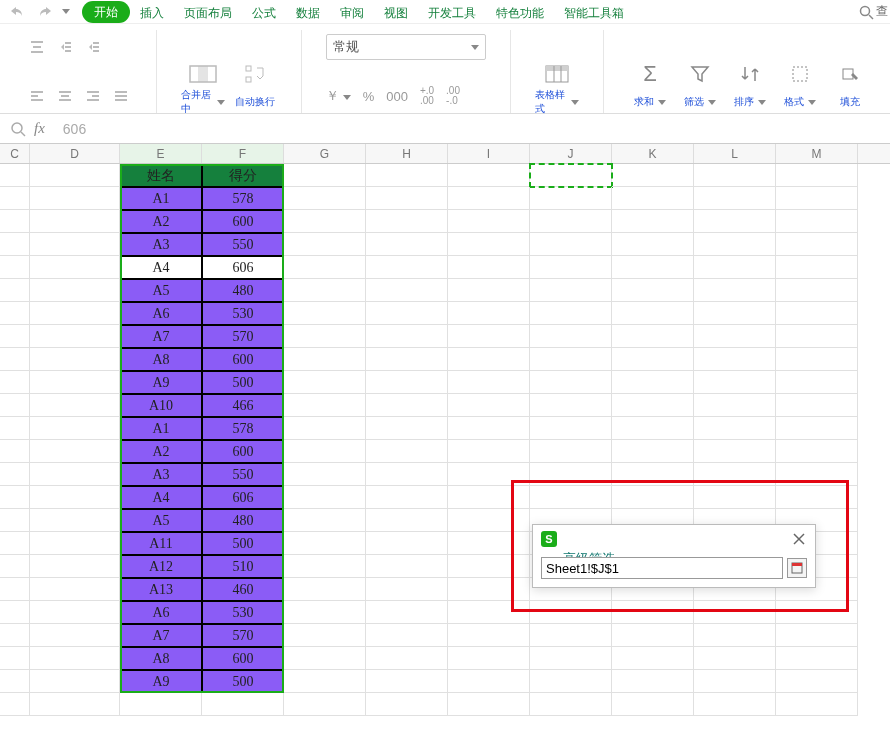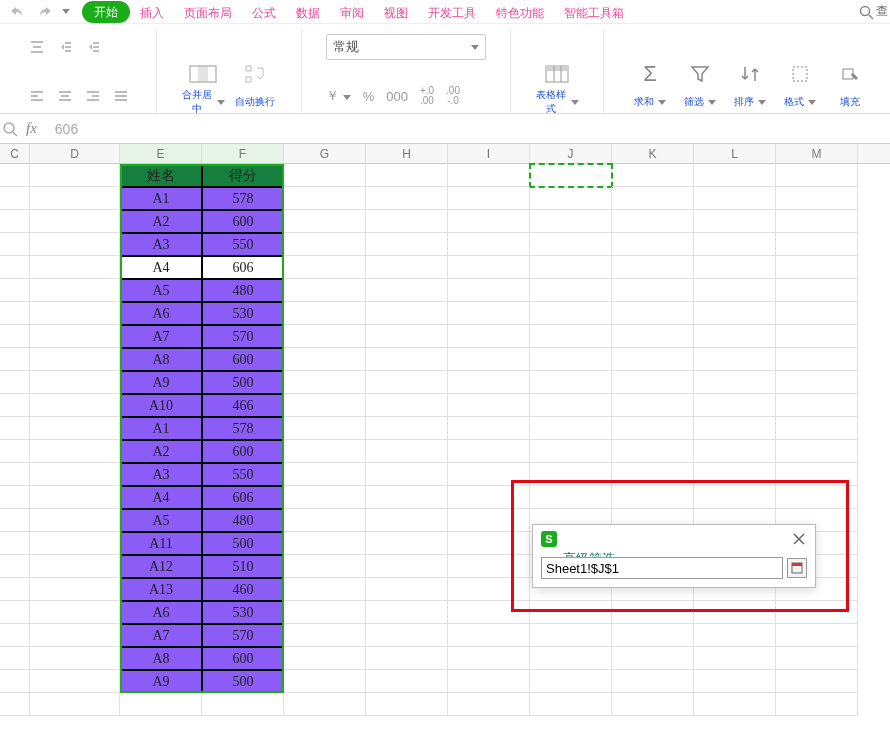--- a/index.html
+++ b/index.html
@@ -2,37 +2,37 @@
 <html><head>
 <meta charset="utf-8">
 <style>
   * { box-sizing: border-box; margin: 0; padding: 0; font-family: "Microsoft YaHei", Arial, sans-serif; }
   html, body { width: 890px; height: 731px; background: #fff; overflow: hidden; color: #222; }
 
   
   .ribbon { height: 24px; display: flex; align-items: center; padding-left: 6px; font-size: 12px; border-bottom: 1px solid #eee; }
   .qat { display: flex; align-items: center; gap: 6px; margin-right: 12px; color: #999; }
   .qat svg { display: block; }
-  .tab { padding: 2px 10px; height: 22px; line-height: 20px; cursor: pointer; color: #ec4899; }
+  .tab { padding: 2px 10px; height: 22px; line-height: 20px; cursor: pointer; color: #15803d; }
   .tab.active { background: #1aad19; color: #fff; border-radius: 11px; padding: 1px 12px; }
   .search-tab { margin-left: auto; display: flex; align-items: center; gap: 2px; color: #666; padding-right: 2px; }
 
   .toolbar { height: 90px; display: flex; align-items: stretch; padding: 6px 2px 0 2px; border-bottom: 1px solid #ddd; }
-  .tb-group { padding: 0 24px; display: flex; flex-direction: column; justify-content: space-between; text-align: center; }
+  .tb-group { padding: 0 24px; display: flex; flex-direction: column; justify-content: space-between; }
   .tb-group + .tb-group { border-left: 1px solid #e6e6e6; }
   .tb-group .row { display: flex; align-items: center; gap: 6px; height: 34px; }
   .tb-group .label-row { height: 22px; font-size: 10px; color: #1d4ed8; display:flex; align-items:center; justify-content:center; gap:2px;}
   .ico-btn { width: 22px; height: 22px; display:flex; align-items:center; justify-content:center; color:#888; cursor:pointer; }
   .big-btn { display:flex; flex-direction:column; align-items:center; justify-content:center; min-width:44px; cursor:pointer; color:#555; font-size:13px; }
   .big-btn .icon-slot { height:34px; display:flex; align-items:center; justify-content:center; }
   .select-box { width: 160px; height: 26px; border:1px solid #ccc; border-radius:2px; font-size:13px; padding:0 6px; line-height:24px; display:flex; align-items:center; justify-content:space-between; color:#555; }
   .dropdown-caret { width:0;height:0;border-left:4px solid transparent;border-right:4px solid transparent;border-top:5px solid #888;}
 
   
-  .formula-bar { height: 30px; border-bottom: 1px solid #ccc; display:flex; align-items:center; }
+  .formula-bar { height: 30px; border-bottom: 1px solid #ccc; display:flex; align-items:center; padding-left:8px; }
   .fx-ico { width:20px; height:20px; display:flex;align-items:center;justify-content:center; color:#888; margin-right:6px; }
   .fx-label { font-style: italic; font-family: "Times New Roman", serif; color:#888; margin-right:10px; font-size:15px; }
   .fx-input { flex:1; height:28px; border:none; font-size:14px; color:#aaa; padding-left:8px; outline:none; }
 
   
   .grid-area { position:relative; width:890px; height:calc(731px - 24px - 90px - 30px); overflow:hidden; }
   .col-headers { display:flex; height:20px; background:#f7f7f7; border-bottom:1px solid #ccc; }
   .col-header { border-right:1px solid #ddd; font-size:12px; color:#777; display:flex;align-items:center;justify-content:center; }
   .col-C  { width:30px; }
   .col-D  { width:90px; }

